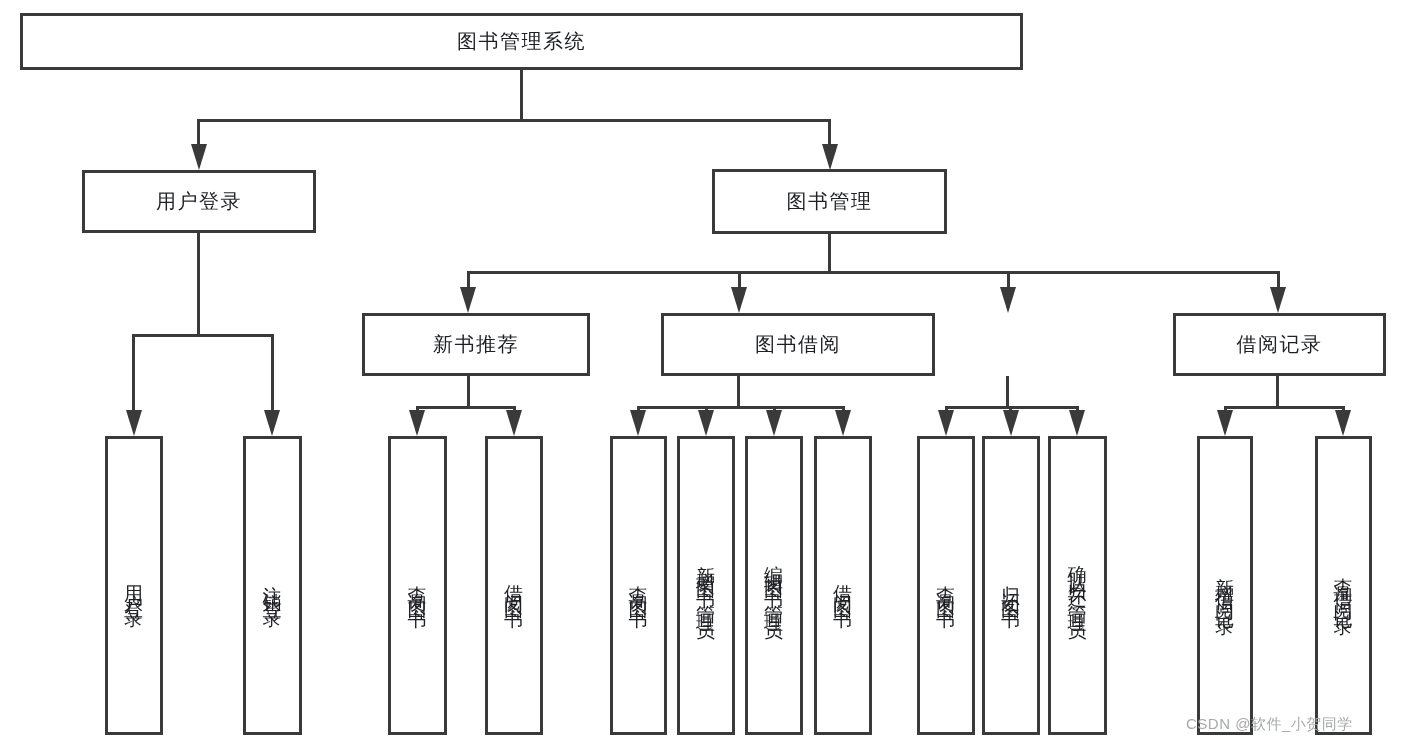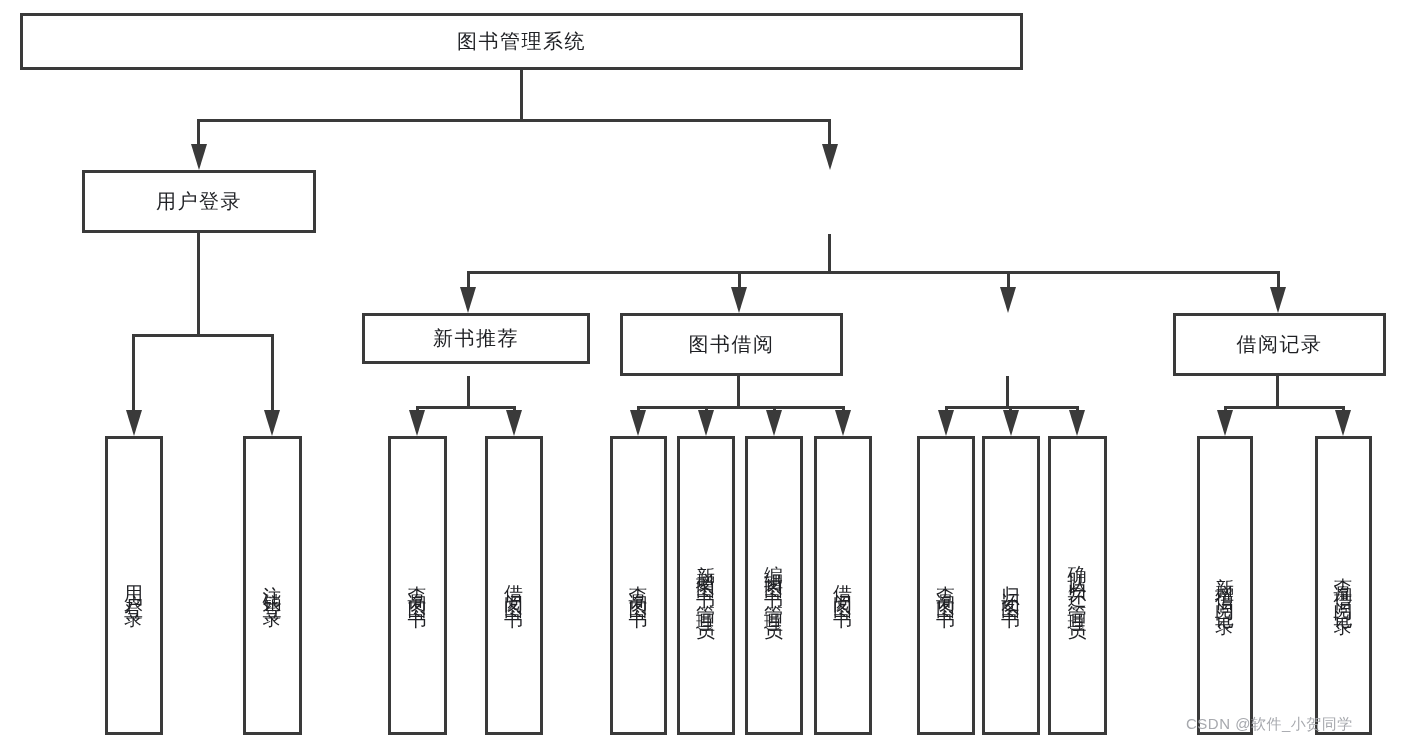--- a/index.html
+++ b/index.html
@@ -62,43 +62,46 @@
   <div class="vl" style="left:520px;top:70px;height:51px"></div>
   <div class="hl" style="left:197px;top:119px;width:634px"></div>
   <div class="vl" style="left:197px;top:119px;height:28px"></div>
   <div class="vl" style="left:828px;top:119px;height:28px"></div>
   <div class="ar" style="left:191px;top:144px"></div>
   <div class="ar" style="left:822px;top:144px"></div>
 
   <div class="box" style="left:82px;top:170px;width:234px;height:63px">
     <span class="hlabel">用户登录</span>
   </div>
+  <div class="box" style="left:712px;top:169px;width:235px;height:65px">
+    <span class="hlabel">图书管理</span>
+  </div>
 
   <div class="vl" style="left:197px;top:233px;height:103px"></div>
   <div class="hl" style="left:132px;top:334px;width:141px"></div>
   <div class="vl" style="left:132px;top:334px;height:78px"></div>
   <div class="vl" style="left:271px;top:334px;height:78px"></div>
   <div class="ar" style="left:126px;top:410px"></div>
   <div class="ar" style="left:264px;top:410px"></div>
 
   <div class="vl" style="left:828px;top:234px;height:39px"></div>
   <div class="hl" style="left:467px;top:271px;width:812px"></div>
   <div class="vl" style="left:467px;top:271px;height:18px"></div>
   <div class="vl" style="left:738px;top:271px;height:18px"></div>
   <div class="vl" style="left:1007px;top:271px;height:18px"></div>
   <div class="vl" style="left:1277px;top:271px;height:18px"></div>
   <div class="ar" style="left:460px;top:287px"></div>
   <div class="ar" style="left:731px;top:287px"></div>
   <div class="ar" style="left:1000px;top:287px"></div>
   <div class="ar" style="left:1270px;top:287px"></div>
 
-  <div class="box" style="left:362px;top:313px;width:228px;height:51px">
+  <div class="box" style="left:362px;top:313px;width:228px;height:63px">
     <span class="hlabel">新书推荐</span>
   </div>
-  <div class="box" style="left:620px;top:313px;width:223px;height:63px">
+  <div class="box" style="left:661px;top:313px;width:274px;height:63px">
     <span class="hlabel">图书借阅</span>
   </div>
   <div class="box" style="left:1173px;top:313px;width:213px;height:63px">
     <span class="hlabel">借阅记录</span>
   </div>
 
   <div class="vl" style="left:467px;top:376px;height:31px"></div>
   <div class="hl" style="left:416px;top:406px;width:100px"></div>
   <div class="vl" style="left:416px;top:406px;height:6px"></div>
   <div class="vl" style="left:513px;top:406px;height:6px"></div>

